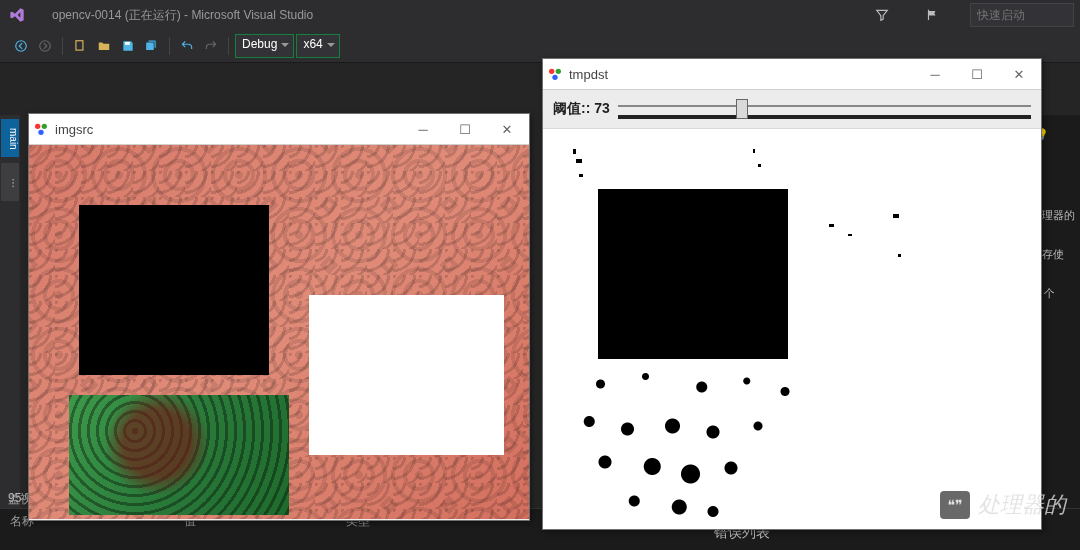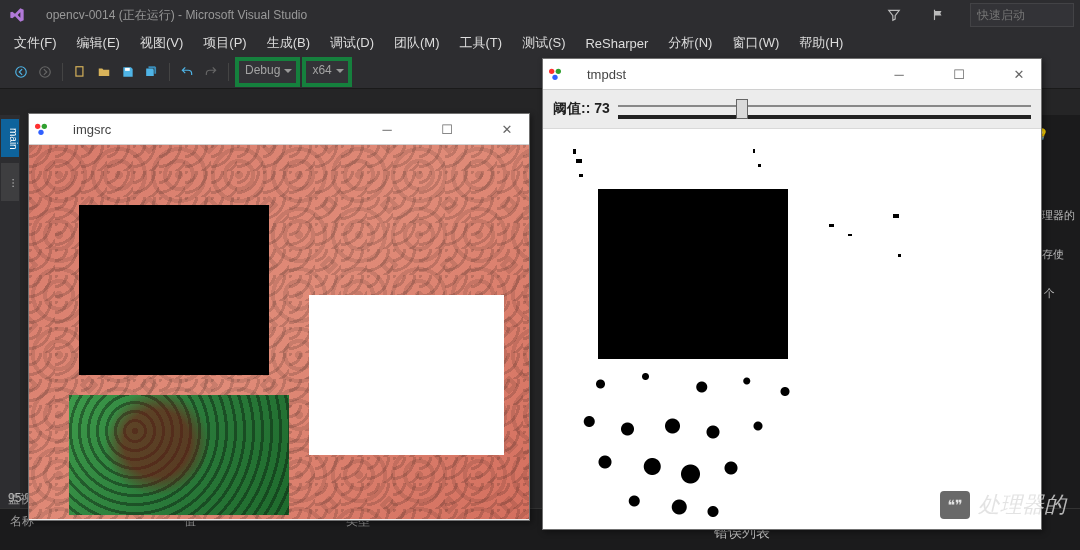--- a/index.html
+++ b/index.html
@@ -1,41 +1,41 @@
 <!DOCTYPE html>
 <html><head>
 <meta charset="utf-8">
 <style>
   html,body{margin:0;padding:0;width:1080px;height:550px;overflow:hidden;background:#1a1a1a;font-family:"Microsoft YaHei",Segoe UI,Arial,sans-serif;font-size:13px;color:#ccc}
   .ide{position:relative;width:1080px;height:550px;background:#252526}
-  .titlebar{display:flex;align-items:center;height:30px;background:#2d2d30;padding-left:8px;gap:20px}
+  .titlebar{display:flex;align-items:center;height:30px;background:#2d2d30;padding-left:8px;gap:26px}
   .vs-logo{width:18px;height:18px;display:flex;align-items:center;justify-content:center}
   .title-text{color:#999;font-size:12px}
   .title-spacer{flex:1}
   .title-icon{width:24px;height:24px;display:flex;align-items:center;justify-content:center;color:#bbb}
   .quick-launch{background:#333337;border:1px solid #434346;color:#999;font-size:12px;padding:2px 6px;width:90px;height:18px;margin-right:6px}
   .menubar{display:flex;align-items:center;height:26px;background:#2d2d30;padding-left:4px}
   .menu-item{padding:3px 10px;color:#ddd;font-size:13px;cursor:default}
   .toolbar{display:flex;align-items:center;height:32px;background:#2d2d30;padding-left:10px;gap:2px;border-bottom:1px solid #1a1a1a}
   .tbtn{width:22px;height:22px;display:flex;align-items:center;justify-content:center;color:#c8c8c8;border-radius:2px}
   .sep{width:1px;height:18px;background:#444;margin:0 4px}
-  .combo{background:#333337;border:4px solid #15803d;color:#a3a3a3;font-size:12px;padding:2px 16px 2px 6px;height:18px;position:relative}
+  .combo{background:#333337;border:1px solid #15803d;color:#ffffff;font-size:12px;padding:2px 16px 2px 6px;height:18px;position:relative}
   .combo::after{content:"";position:absolute;right:4px;top:8px;border-left:4px solid transparent;border-right:4px solid transparent;border-top:4px solid #999}
   .left-strip{position:absolute;left:0;top:115px;width:20px;height:400px;background:#2d2d30;display:flex;flex-direction:column;align-items:center;padding-top:4px;gap:6px}
   .tab-vert{width:18px;height:36px;background:#0e639c;color:#fff;font-size:10px;writing-mode:vertical-rl;text-align:center;padding-top:2px}
   .tab-vert.dark{background:#3e3e40;color:#ccc}
   .right-strip{position:absolute;right:0;top:115px;width:45px;height:420px;background:#1b1b1c;border-left:1px solid #333;padding:8px 4px;font-size:11px;color:#bbb}
   .right-strip div{margin:24px 0}
   .statusline{position:absolute;left:0;bottom:42px;width:100%;height:20px;display:flex;align-items:center;padding-left:8px;color:#bbb;font-size:12px;gap:30px}
   .footer{position:absolute;left:0;bottom:0;width:100%;height:42px;background:#1b1b1c;border-top:1px solid #333;display:flex;align-items:flex-start;padding:4px 10px;gap:150px;color:#999;font-size:12px;box-sizing:border-box}
   .errlist{position:absolute;right:310px;bottom:8px;color:#bbb;font-size:14px}
 
   
   .child-win{position:absolute;background:#f0f0f0;border:1px solid #707070;box-shadow:2px 2px 6px rgba(0,0,0,.4)}
-  .child-title{height:30px;background:#fff;display:flex;align-items:center;padding:0 4px;gap:24px;border-bottom:1px solid #d0d0d0;color:#444;font-size:13px}
+  .child-title{height:30px;background:#fff;display:flex;align-items:center;padding:0 4px;gap:6px;border-bottom:1px solid #d0d0d0;color:#444;font-size:13px}
   .child-title .spacer{flex:1}
   .winbtn{width:36px;height:24px;display:flex;align-items:center;justify-content:center;color:#666}
   .win-icon{width:16px;height:16px}
   .canvas{position:relative;overflow:hidden}
 
   
   .src-bg{position:absolute;inset:0;background:
     repeating-radial-gradient(circle at 0 0, rgba(0,0,0,.15) 0 3px, transparent 3px 10px),
     repeating-radial-gradient(circle at 50% 50%, rgba(0,0,0,.1) 0 4px, transparent 4px 12px),
     linear-gradient(135deg,#d87a6a,#e08b78,#d46f5e);
@@ -98,35 +98,20 @@
         </svg>
       </span>
     <span class="title-icon">
         <svg width="14" height="14" viewBox="0 0 24 24">
           <path fill="#bbb" d="M5 3v18l2-1V13h11l-2-4 2-4H7V3H5z"></path>
         </svg>
       </span>
     <input class="quick-launch" placeholder="快速启动" style="">
   </div>
 
-  <div class="menubar">
-    <div class="menu-item">文件(F)</div>
-    <div class="menu-item">编辑(E)</div>
-    <div class="menu-item">视图(V)</div>
-    <div class="menu-item">项目(P)</div>
-    <div class="menu-item">生成(B)</div>
-    <div class="menu-item">调试(D)</div>
-    <div class="menu-item">团队(M)</div>
-    <div class="menu-item">工具(T)</div>
-    <div class="menu-item">测试(S)</div>
-    <div class="menu-item">ReSharper</div>
-    <div class="menu-item">分析(N)</div>
-    <div class="menu-item">窗口(W)</div>
-    <div class="menu-item">帮助(H)</div>
-  </div>
 
   <div class="toolbar">
     <span class="tbtn">
         <svg width="14" height="14" viewBox="0 0 24 24">
           <circle cx="12" cy="12" r="9" fill="none" stroke="#4fb4e6" stroke-width="2"></circle>
           <path d="M14 7l-5 5 5 5" fill="none" stroke="#4fb4e6" stroke-width="2"></path>
         </svg>
       </span>
     <span class="tbtn">
         <svg width="14" height="14" viewBox="0 0 24 24">

